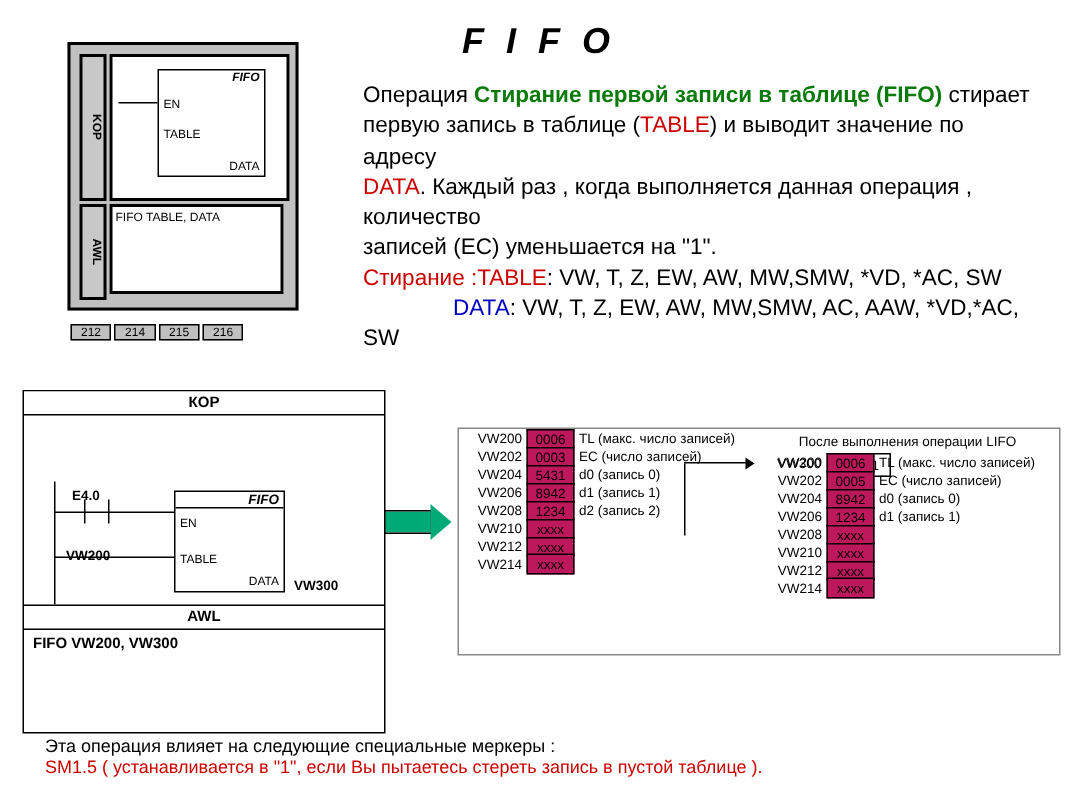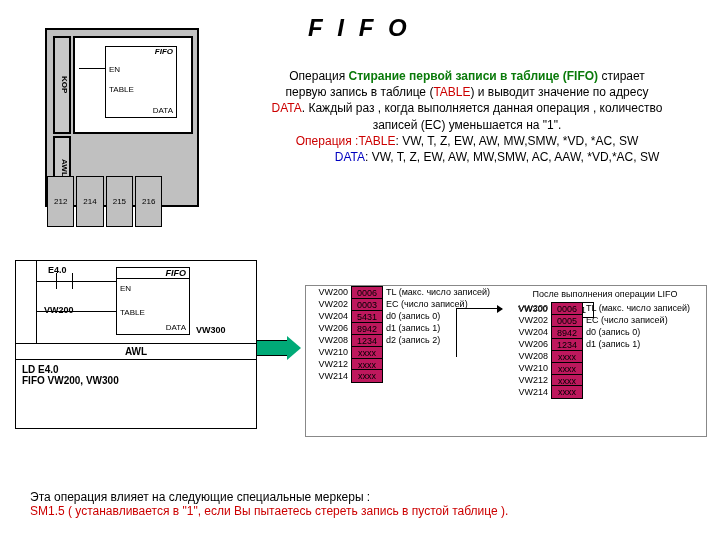--- a/index.html
+++ b/index.html
@@ -100,30 +100,29 @@
   .tabbar {
     position: absolute;
     bottom: -22px; left: 0;
     display: flex;
     gap: 2px;
     font-size: 8px;
   }
   .tabbar span {
     background: #c0c0c0;
     border: 1px solid #000;
-    padding: 20px 6px;
+    padding: 0 6px;
   }
   
   .desc {
     position: absolute;
-    top: 68px; left: 242px;
+    top: 54px; left: 242px;
     width: 450px;
-    font-size: 12px;
+    font-size: 15px;
     line-height: 1.35;
-    text-align: center;
   }
   .green { color: #0a7a0a; font-weight: bold; }
   .red { color: #c00; }
   .blue { color: #0000c0; }
   
   .kop-panel {
     position: absolute;
     top: 260px; left: 15px;
     width: 240px;
     border: 1px solid #000;
@@ -135,20 +134,21 @@
     font-size: 10px;
     padding: 2px 0;
     border-bottom: 1px solid #000;
     background: #fff;
   }
   .kop-body {
     height: 82px;
     position: relative;
     font-size: 10px;
     border-bottom: 1px solid #000;
+    margin-top: 44px;
   }
   .kop-body .busbar { position:absolute; top:0; bottom:0; left:20px; border-left:1px solid #000;}
   .kop-body .e40   { position:absolute; top:4px;  left:32px; font-size:9px; font-weight:bold; }
   .kop-body .vw200 { position:absolute; top:44px; left:28px; font-size:9px; font-weight:bold; }
   .kop-body .vw300 { position:absolute; top:64px; left:180px;font-size:9px; font-weight:bold; }
   .kop-body .hline1{ position:absolute; top:20px; left:20px; width:80px; border-top:1px solid #000;}
   .kop-body .hline2{ position:absolute; top:50px; left:20px; width:80px; border-top:1px solid #000;}
   .kop-body .contA { position:absolute; top:12px; left:40px; border-left:1px solid #000; height:16px;}
   .kop-body .contB { position:absolute; top:12px; left:56px; border-left:1px solid #000; height:16px;}
   .kop-body .fbox  { position:absolute; top:6px; left:100px; width:72px; height:66px; border:1px solid #000;}
@@ -237,58 +237,59 @@
   <div class="sketch-inner">
     <div class="en-line"></div>
     <div class="fifoblock">
       <div class="hdr">FIFO</div>
       <div class="en">EN</div>
       <div class="tbl">TABLE</div>
       <div class="dat">DATA</div>
     </div>
   </div>
   <div class="sketch-awl">AWL</div>
+  <div class="sketch-awlbox">FIFO TABLE, DATA</div>
   <div class="tabbar">
     <span>212</span>
     <span>214</span>
     <span>215</span>
     <span>216</span>
   </div>
 </div>
 
 <div class="desc">
   <span>Операция </span><span class="green">Стирание первой записи в таблице (FIFO) </span><span style="white-space:pre-line">стирает
 первую запись в таблице (</span><span class="red">TABLE</span><span style="white-space:pre-line">) и выводит значение по адресу
 </span><span class="red">DATA</span><span style="white-space:pre-line">. Каждый раз , когда выполняется данная операция , количество
 записей (ЕС) уменьшается на "1".</span>
   <br>
-  <span class="red">Операция :</span><span class="red">TABLE</span><span>: VW, T, Z, EW, AW, MW,SMW, *VD, *AC, SW</span><br>
+  <span class="red">Стирание :</span><span class="red">TABLE</span><span>: VW, T, Z, EW, AW, MW,SMW, *VD, *AC, SW</span><br>
   <span style="padding-left:60px" class="blue">DATA</span><span>: VW, T, Z, EW, AW, MW,SMW, AC, AAW, *VD,*AC, SW</span>
 </div>
 
 <div class="kop-panel">
+  <div class="cap">КОР</div>
   <div class="kop-body">
     <div class="busbar"></div>
     <div class="e40">Е4.0</div>
     <div class="hline1"></div>
     <div class="contA"></div>
       <div class="contB"></div>
     <div class="hline2"></div>
     <div class="vw200">VW200</div>
     <div class="vw300">VW300</div>
     <div class="fbox">
       <div class="fh">FIFO</div>
       <div class="en">EN</div>
       <div class="tb">TABLE</div>
       <div class="da">DATA</div>
     </div>
   </div>
   <div class="awl-hdr">AWL</div>
   <div class="awl-body">
-    <div>LD   E4.0</div>
     <div>FIFO VW200, VW300</div>
   </div>
 </div>
 
 <div class="big-arrow"></div>
 
 <div class="lifo-panel">
   <div class="lifo-arrow"></div>
   <div class="vwout-lbl">VW300</div>
   <div class="vwout-box">5431</div>

